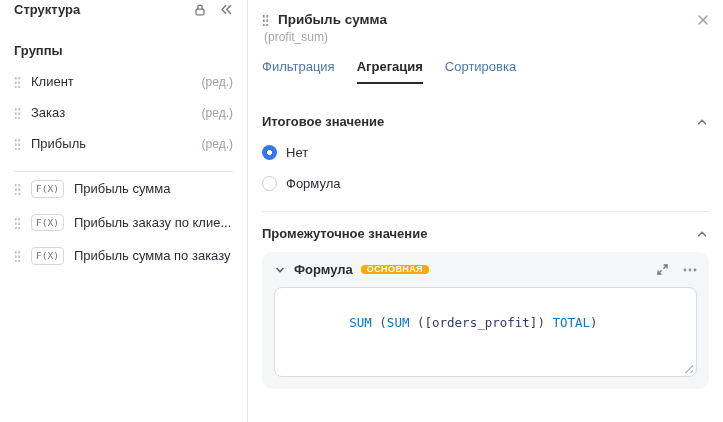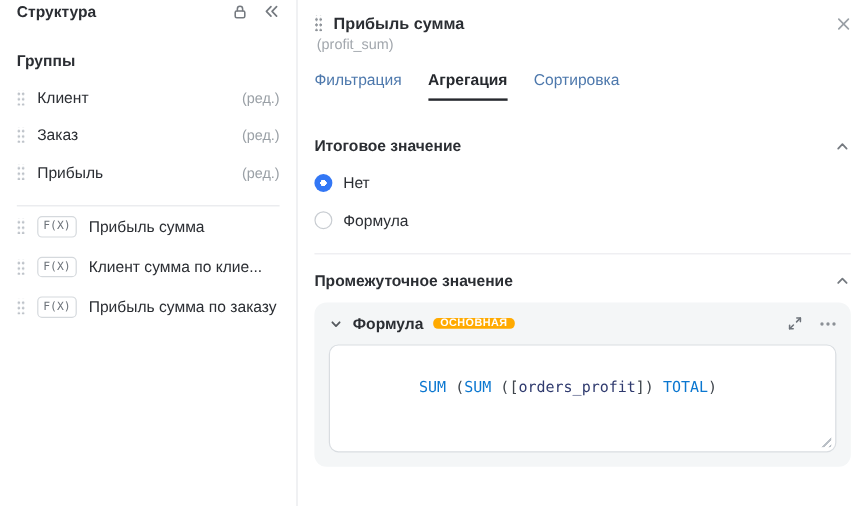--- a/index.html
+++ b/index.html
@@ -126,21 +126,21 @@
 
 
     <div class="sb-item">
       <span class="drag-dots"></span>
       <span class="fx-badge">F(X)</span>
       <span class="lbl">Прибыль сумма</span>
     </div>
     <div class="sb-item">
       <span class="drag-dots"></span>
       <span class="fx-badge">F(X)</span>
-      <span class="lbl">Клиент сумма по клие...</span>
+      <span class="lbl">Прибыль заказу по клие...</span>
     </div>
     <div class="sb-item">
       <span class="drag-dots"></span>
       <span class="fx-badge">F(X)</span>
       <span class="lbl">Прибыль сумма по заказу</span>
     </div>
   </aside>
 
   <main class="panel">
 

